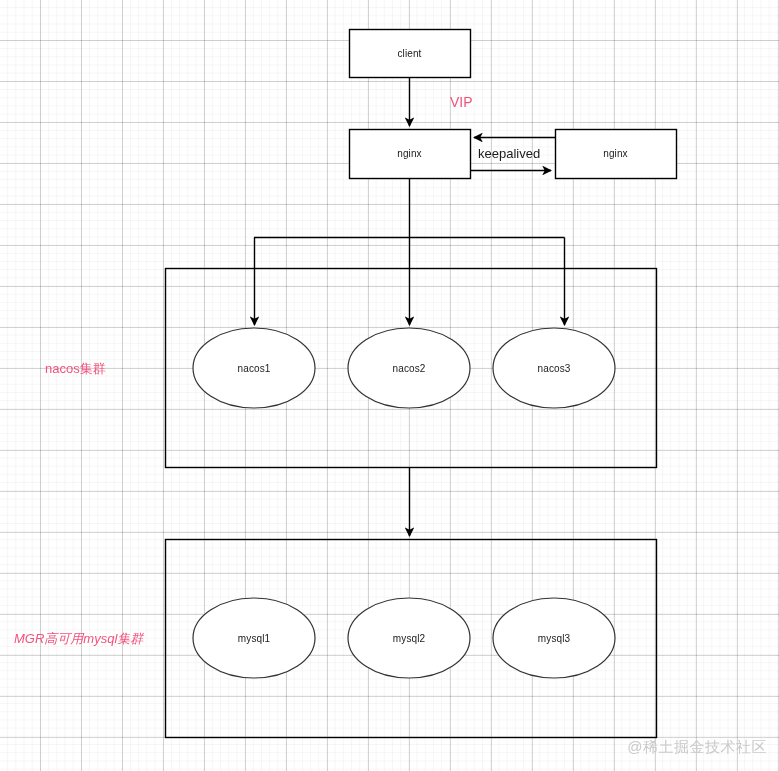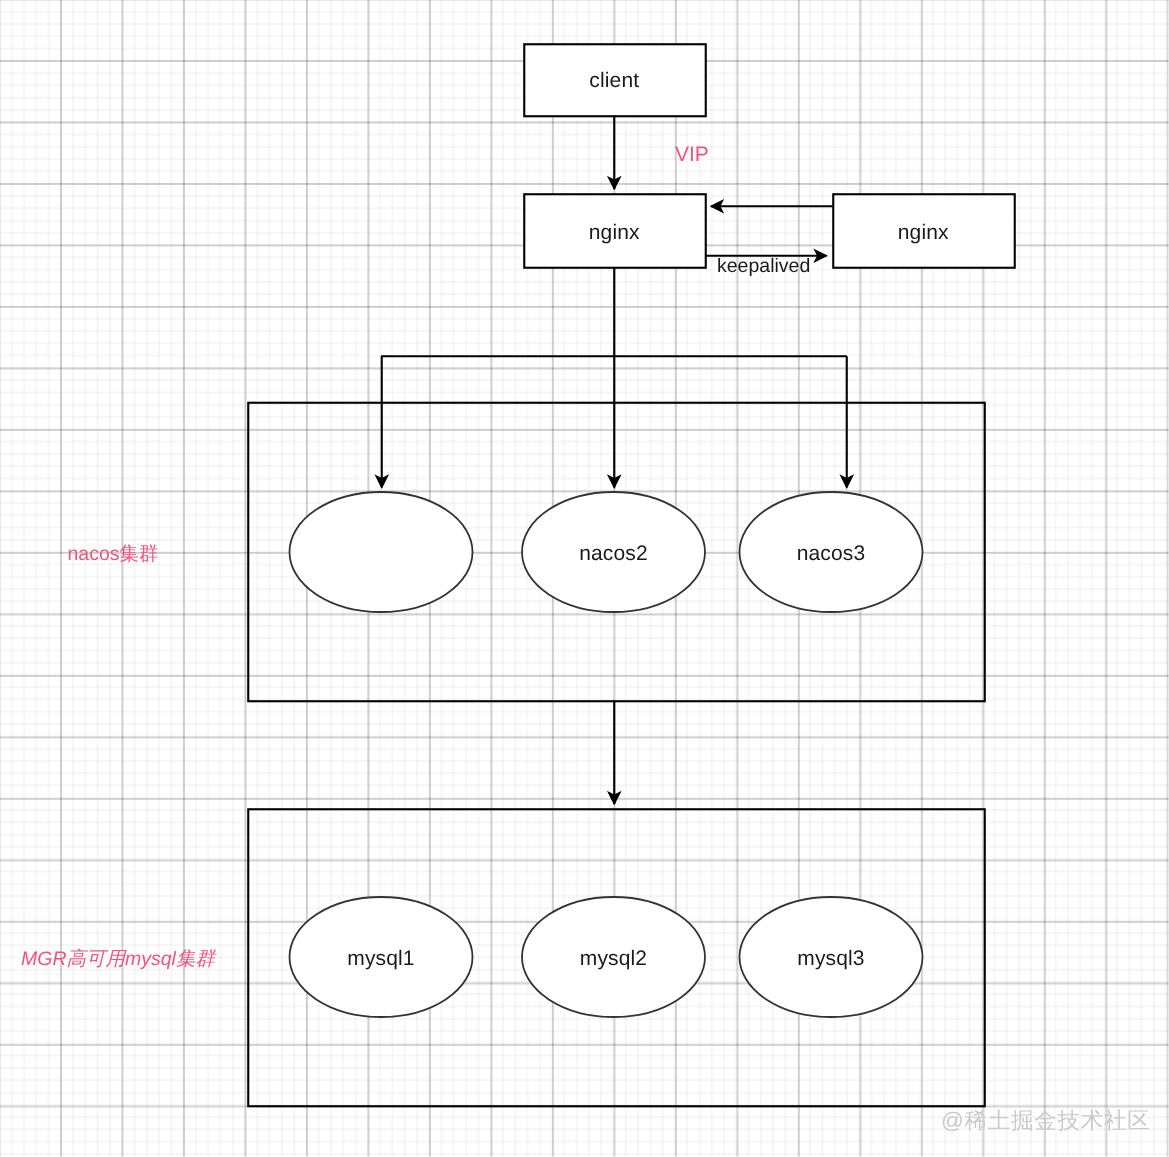--- a/index.html
+++ b/index.html
@@ -43,32 +43,31 @@
     height: 771px;
     pointer-events: none;
   }
 
   
   .node-label {
     position: absolute;
     display: flex;
     align-items: center;
     justify-content: center;
-    font-size: 14px;
+    font-size: 10px;
     color: #1a1a1a;
     white-space: nowrap;
     letter-spacing: 0.1px;
   }
 
   .edge-label {
     position: absolute;
     font-size: 13px;
     color: #1a1a1a;
     white-space: nowrap;
-    margin-top: 23px;
   }
 
   .zone-label {
     position: absolute;
     font-size: 13px;
     color: #f2537d;
     white-space: nowrap;
   }
 
   .vip-label {
@@ -142,20 +141,21 @@
   <div class="node-label" style="left:555px; top:129px; width:121px; height:49px;">nginx</div>
 
   <div class="vip-label" style="left:450px; top:94px;">VIP</div>
 
   <div class="edge-label" style="left:478px; top:146px;">keepalived</div>
 
   <div class="zone-label" style="left:45px; top:360px;">nacos集群</div>
 
   <div class="zone-label" style="left:14px; top:630px;font-style:italic;">MGR高可用mysql集群</div>
 
+  <div class="node-label" style="left:193px; top:328px; width:122px; height:80px;">nacos1</div>
   <div class="node-label" style="left:348px; top:328px; width:122px; height:80px;">nacos2</div>
   <div class="node-label" style="left:493px; top:328px; width:122px; height:80px;">nacos3</div>
 
   <div class="node-label" style="left:193px; top:598px; width:122px; height:80px;">mysql1</div>
   <div class="node-label" style="left:348px; top:598px; width:122px; height:80px;">mysql2</div>
   <div class="node-label" style="left:493px; top:598px; width:122px; height:80px;">mysql3</div>
 
   <div class="watermark">@稀土掘金技术社区</div>
 
 </div>

